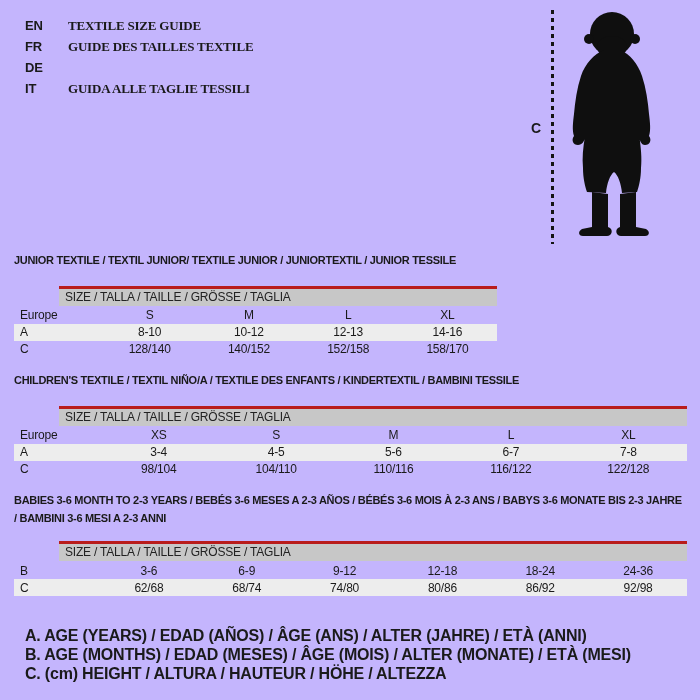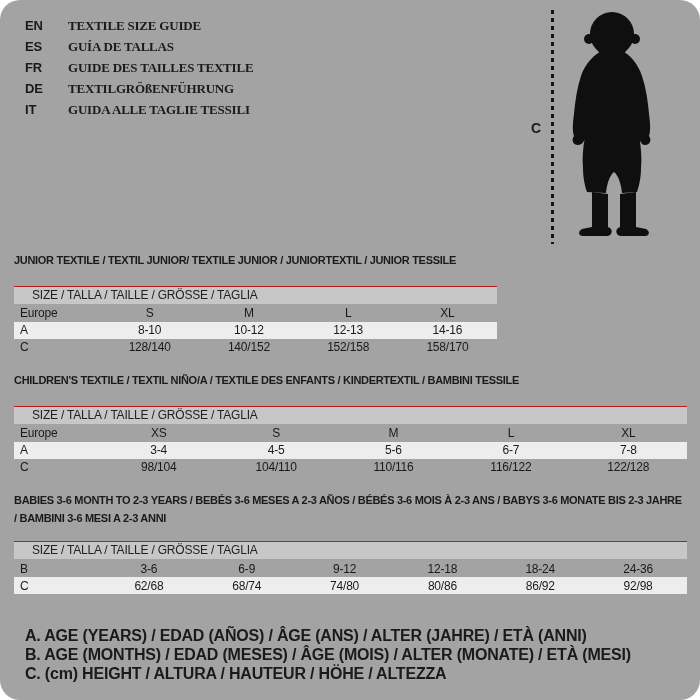--- a/index.html
+++ b/index.html
@@ -1,40 +1,40 @@
 <!DOCTYPE html>
 <html><head>
 <meta charset="utf-8">
 <style>
   html,body{margin:0;padding:0;background:#fff;}
   body{width:700px;height:700px;overflow:hidden;
        font-family:"Liberation Sans","DejaVu Sans",sans-serif;color:#1a1a1a;}
-  .canvas{position:relative;width:700px;height:700px;background:#a3a3a3;border-radius:20px;}
+  .canvas{position:relative;width:700px;height:700px;background:#c4b5fd;}
 
   
   .lang-block{position:absolute;left:25px;top:15px;}
   .lang-row{display:flex;line-height:21px;font-weight:700;font-size:13px;letter-spacing:-0.2px;}
   .lang-code{width:43px;}
   .lang-label{white-space:nowrap;font-family:Liberation Serif, serif;}
 
   
   .measure-line{position:absolute;left:551px;top:10px;width:3px;height:234px;
       background:repeating-linear-gradient(to bottom,#141414 0 4px,transparent 4px 8px);}
   .measure-label{position:absolute;left:531px;top:120px;font-weight:700;font-size:14px;}
   .baby-svg{position:absolute;left:556px;top:6px;}
 
   
   .tbl{position:absolute;left:14px;}
   .t1{top:252px;width:483px;}
   .t2{top:372px;width:673px;}
   .t3{top:492px;width:673px;}
   .tbl-title{font-weight:700;font-size:11px;line-height:17.5px;letter-spacing:-0.3px;margin-bottom:16px;}
   .t3 .tbl-title{margin-bottom:14px;}
-  .tbl-headbar{background:#c7c7c7;border-top:1px solid #b91c1c;height:17px;line-height:17px;
-      font-size:12px;padding-left:18px;letter-spacing:-0.2px;color:#222;margin-bottom:1px;}
+  .tbl-headbar{background:#c7c7c7;border-top:3px solid #b91c1c;height:17px;line-height:17px;
+      font-size:12px;padding-left:6px;letter-spacing:-0.2px;color:#222;margin-bottom:1px;margin-left:45px;}
   table{border-collapse:collapse;table-layout:fixed;width:100%;}
   .t1 table{width:483px;} .t2 table,.t3 table{width:673px;}
   tr{height:17px;}
   tr.shaded{background:#ededed;}
   th{width:80px;text-align:left;font-weight:400;font-size:12px;padding:0 0 0 6px;letter-spacing:-0.2px;}
   td{text-align:center;font-weight:400;font-size:12px;padding:0;letter-spacing:-0.2px;}
 
   
   .notes{position:absolute;left:25px;top:626px;}
   .note-line{font-weight:700;font-size:16px;line-height:19px;letter-spacing:-0.2px;white-space:nowrap;}
@@ -43,30 +43,25 @@
 <body>
 
 <div class="canvas">
 
   <div class="lang-block">
     <div class="lang-row">
       <span class="lang-code">EN</span>
       <span class="lang-label">TEXTILE SIZE GUIDE</span>
     </div>
     <div class="lang-row">
-      <span class="lang-code">ES</span>
-      <span class="lang-label">GUÍA DE TALLAS</span>
-    </div>
-    <div class="lang-row">
       <span class="lang-code">FR</span>
       <span class="lang-label">GUIDE DES TAILLES TEXTILE</span>
     </div>
     <div class="lang-row">
       <span class="lang-code">DE</span>
-      <span class="lang-label">TEXTILGRÖßENFÜHRUNG</span>
     </div>
     <div class="lang-row">
       <span class="lang-code">IT</span>
       <span class="lang-label">GUIDA ALLE TAGLIE TESSILI</span>
     </div>
   </div>
 
   <div class="measure-line"></div>
   <div class="measure-label">C</div>
   <svg class="baby-svg" viewBox="0 0 140 240" width="140" height="240" aria-hidden="true">

